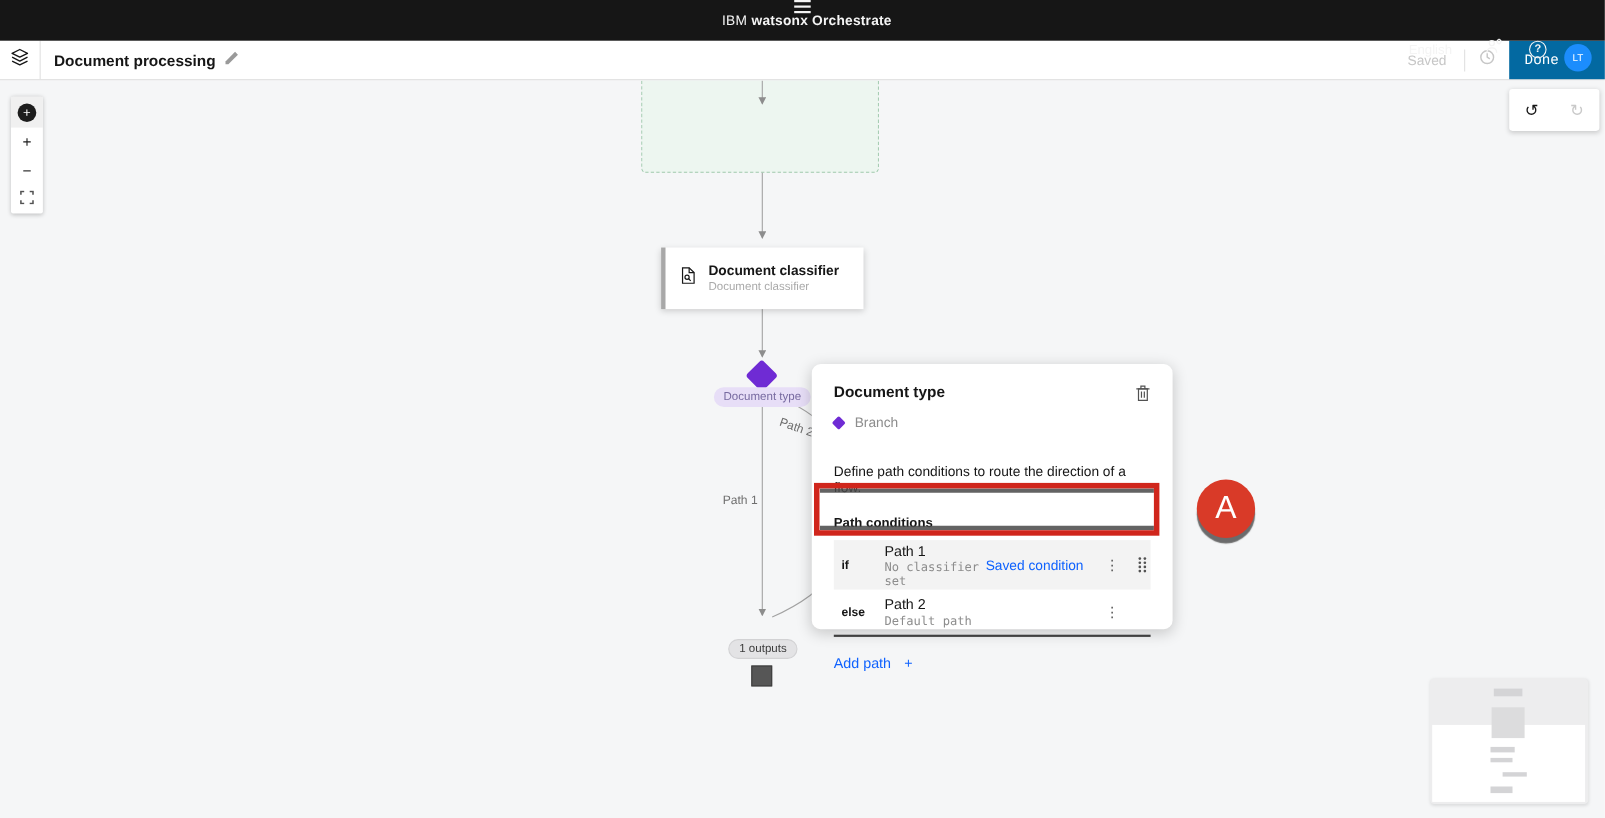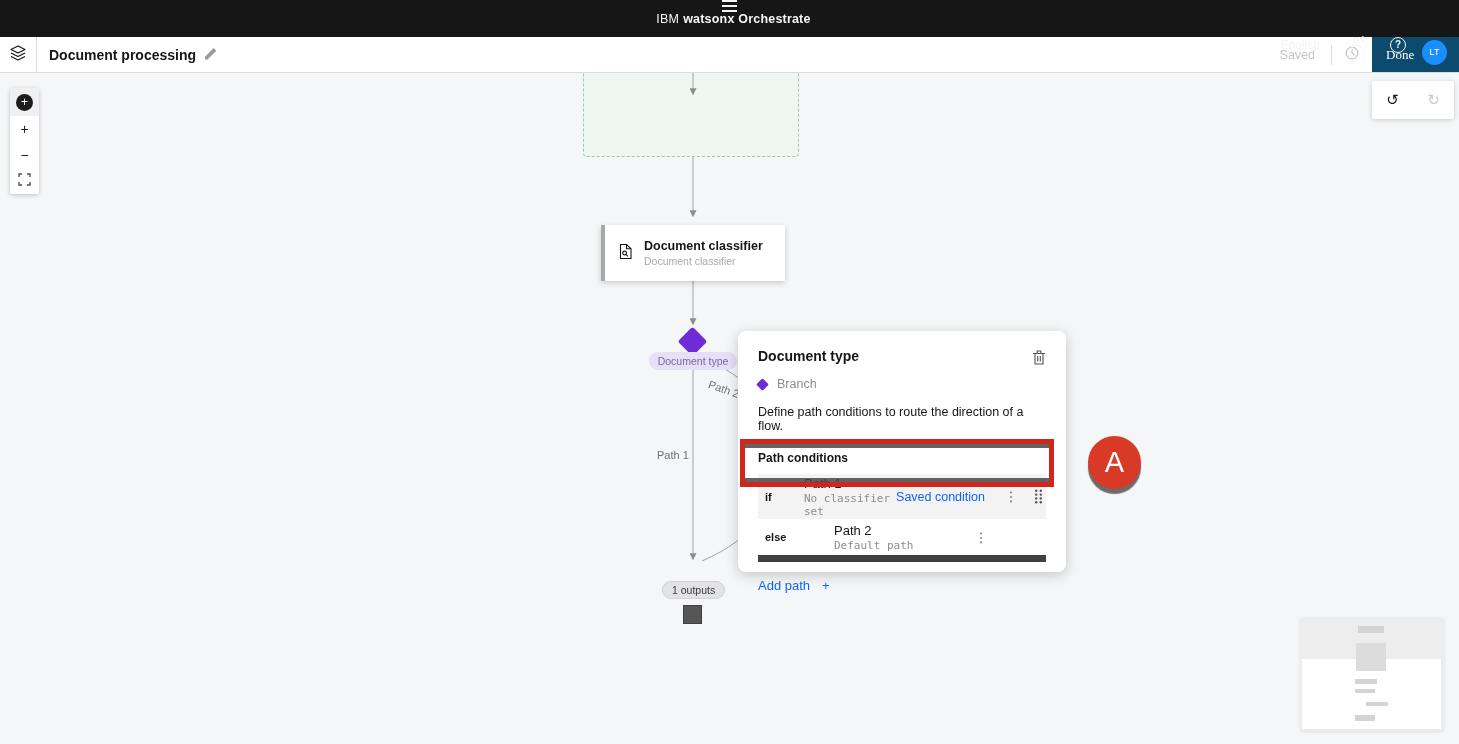--- a/index.html
+++ b/index.html
@@ -20,21 +20,21 @@
 
   
   .sub-toolbar { position:relative; height:36px; background:#fff; border-bottom:1px solid #dcdcdc; display:flex; align-items:center; z-index:19; }
   .flow-icon-btn { width:37px; height:100%; display:flex; align-items:center; justify-content:center; border-right:1px solid #e0e0e0; }
   .flow-title { font-size:14px; font-weight:700; color:#161616; margin-left:12px; }
   .edit-pencil { margin-left:8px; display:flex; align-items:center; }
   .sub-right { margin-left:auto; display:flex; align-items:center; height:100%; }
   .saved-label { font-size:12.5px; color:#c6c6c6; padding:0 16px; }
   .sub-divider { width:1px; height:20px; background:#e0e0e0; }
   .history-btn { width:40px; height:100%; display:flex; align-items:center; justify-content:center; }
-  .done-btn { height:100%; width:87px; background:#0c4a6e; color:#fff; font-size:13px; display:flex; align-items:center; padding-left:14px; cursor:pointer; border:none; font-family:Liberation Serif, serif; }
+  .done-btn { height:100%; width:87px; background:#0369a1; color:#fff; font-size:13px; display:flex; align-items:center; padding-left:14px; cursor:pointer; border:none; font-family:Liberation Mono, monospace; }
 
   
   .canvas { position:relative; width:1459px; height:671px; background:#f5f6f7; overflow:hidden; }
   .edges-svg { position:absolute; inset:0; z-index:1; pointer-events:none; }
 
   .end-zone { position:absolute; left:583px; top:-10px; width:216px; height:94px; background:#edf6f0; border:1.5px dashed #9fc9ac; border-radius:4px; z-index:0; }
   .end-label { position:absolute; left:0; right:0; top:46px; text-align:center; font-size:11.5px; color:#161616; z-index:2; }
 
   .classifier-node { position:absolute; left:601px; top:152px; width:184px; height:56px; background:#fff; border-left:4px solid #a8a8a8; box-shadow:0 2px 6px rgba(0,0,0,.18); display:flex; align-items:center; padding-left:12px; gap:10px; z-index:2; cursor:pointer; }
   .classifier-text .t { font-size:12.5px; font-weight:700; color:#161616; }
@@ -63,26 +63,26 @@
   .ur-btn.redo { color:#c9c9c9; }
 
   
   .panel { position:absolute; left:738px; top:258px; width:328px; height:241px; background:#fff; border-radius:8px; box-shadow:0 3px 14px rgba(0,0,0,.20); z-index:5; padding:17px 20px 16px; }
   .panel-head { display:flex; justify-content:space-between; align-items:flex-start; }
   .panel-title { font-size:14px; font-weight:700; color:#161616; }
   .trash-btn { background:none; border:none; cursor:pointer; padding:0; margin-top:1px; }
   .branch-row { display:flex; align-items:center; gap:10px; margin-top:9px; }
   .mini-diamond { width:9px; height:9px; background:#6f2bd4; border-radius:1.5px; transform:rotate(45deg); }
   .branch-type { font-size:12.5px; color:#8d8d8d; }
-  .panel-desc { font-size:12.5px; color:#161616; margin-top:14px; }
+  .panel-desc { font-size:12.5px; color:#161616; margin-top:31px; }
   .section-title { font-size:12px; font-weight:700; color:#161616; margin-top:18px; }
   .path-rows { margin-top:9px; }
   .path-row { display:flex; align-items:center; height:45px; cursor:pointer; }
   .path-row.first { background:#f3f3f3; }
-  .path-row.second { height:43px; border-bottom:7px solid #404040;gap:30px; }
+  .path-row.second { height:43px; border-bottom:2px solid #404040; }
   .row-key { width:46px; font-size:11px; font-weight:700; color:#161616; padding-left:7px; }
   .row-main { flex:1; }
   .row-name { font-size:13px; color:#161616; }
   .row-detail { font-size:11px; color:#8d8d8d; font-family:"DejaVu Sans Mono","Liberation Mono",monospace; margin-top:1px; }
   .row-action { font-size:12.5px; color:#0f62fe; margin-right:17px; cursor:pointer; white-space:nowrap; }
   .kebab { width:18px; text-align:center; font-size:13px; color:#525252; cursor:pointer; }
   .drag-handle { width:16px; margin-left:10px; display:flex; justify-content:center; cursor:grab; }
   .drag-handle.ghost { visibility:hidden; }
   .add-path { display:flex; align-items:center; gap:12px; margin-top:16px; color:#0f62fe; font-size:13px; cursor:pointer; }
 

